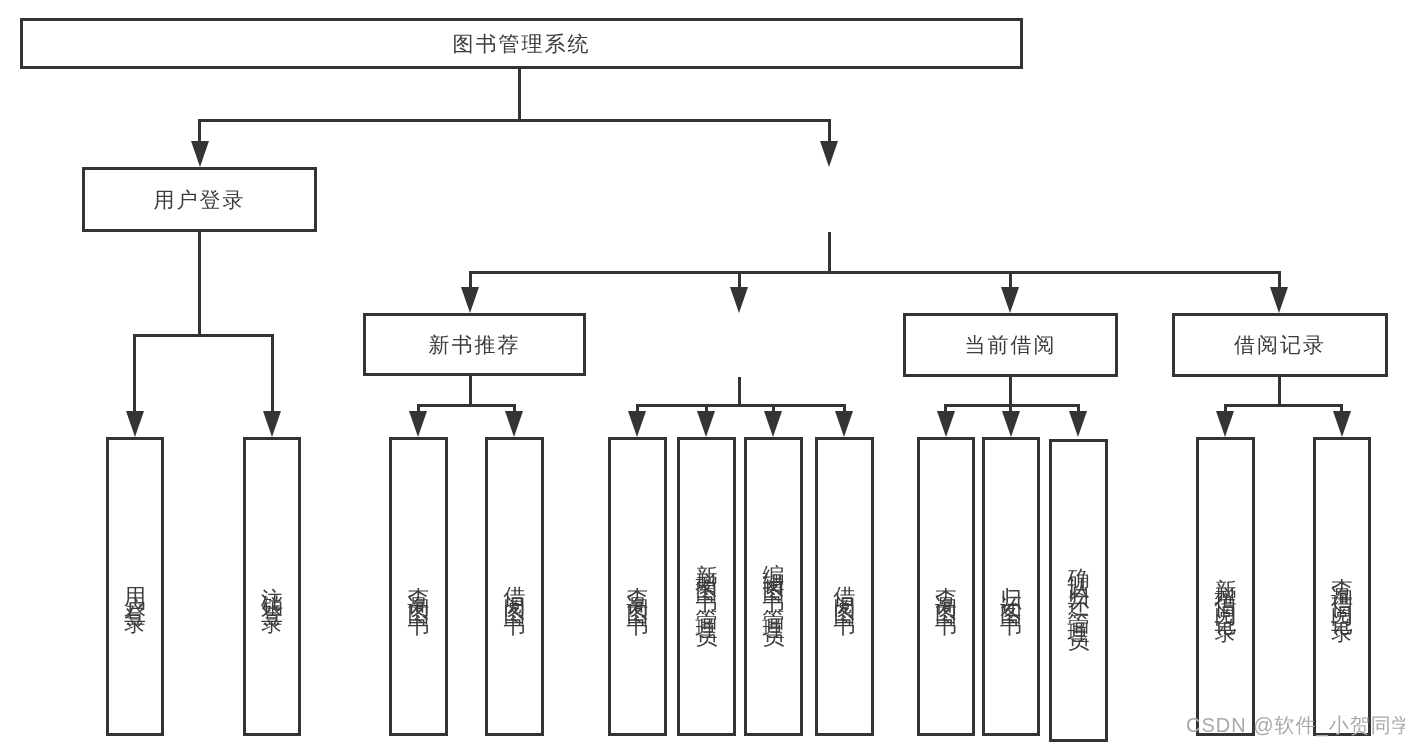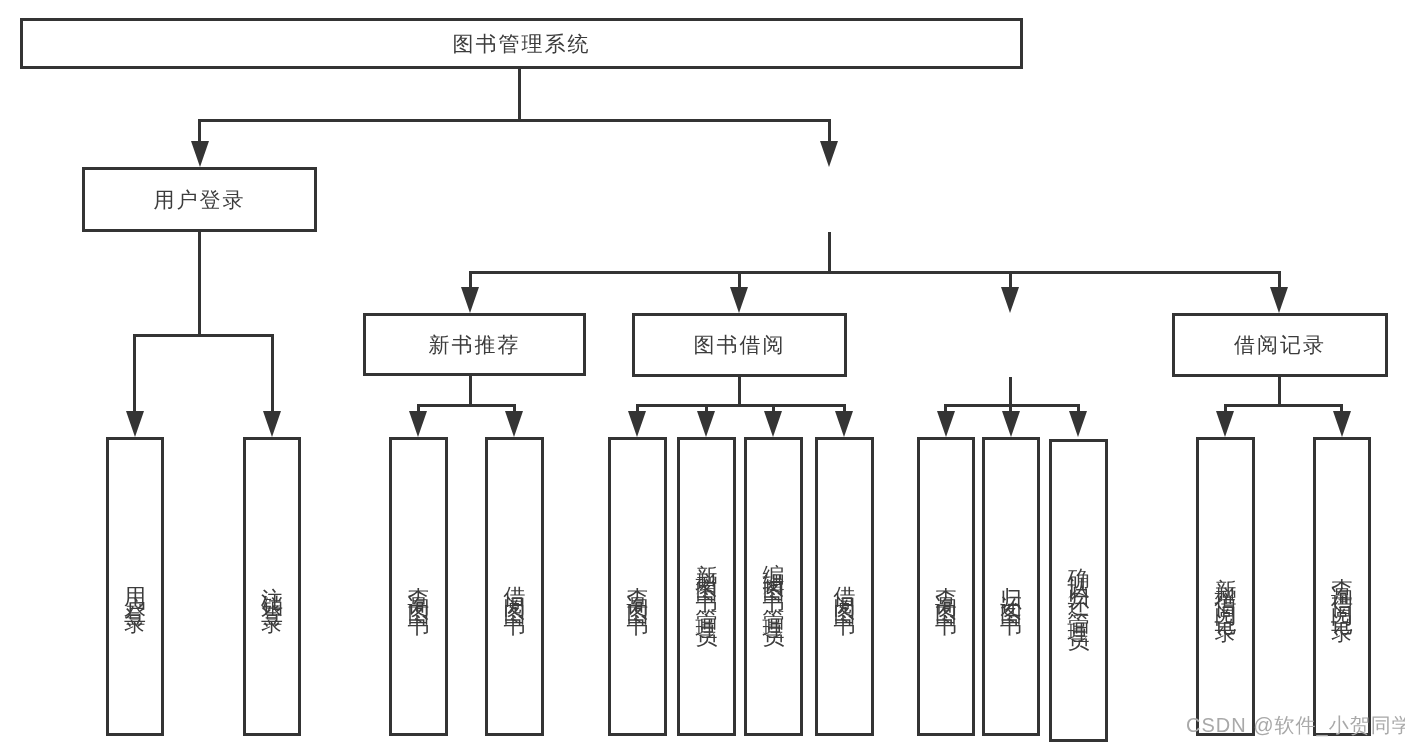--- a/index.html
+++ b/index.html
@@ -124,21 +124,21 @@
   <div class="line" style="left:1224px;top:404px;width:3px;height:9px"></div>
   <div class="arrow" style="left:1216px;top:411px"></div>
   <div class="line" style="left:1340px;top:404px;width:3px;height:9px"></div>
   <div class="arrow" style="left:1333px;top:411px"></div>
 
   <div class="box hbox" style="left:20px;top:18px;width:1003px;height:51px">图书管理系统</div>
 
   <div class="box hbox" style="left:82px;top:167px;width:235px;height:65px">用户登录</div>
 
   <div class="box hbox" style="left:363px;top:313px;width:223px;height:63px">新书推荐</div>
-  <div class="box hbox" style="left:632px;top:313px;width:215px;height:64px">图书借阅</div>
+  <div class="box hbox" style="left:903px;top:313px;width:215px;height:64px">当前借阅</div>
   <div class="box hbox" style="left:1172px;top:313px;width:216px;height:64px">借阅记录</div>
 
   <div class="box vbox" style="left:106px;top:437px;width:58px;height:299px">用户登录</div>
   <div class="box vbox" style="left:243px;top:437px;width:58px;height:299px">注销登录</div>
 
   <div class="box vbox" style="left:389px;top:437px;width:59px;height:299px">查询图书</div>
   <div class="box vbox" style="left:485px;top:437px;width:59px;height:299px">借阅图书</div>
 
   <div class="box vbox" style="left:608px;top:437px;width:59px;height:299px">查询图书</div>
   <div class="box vbox" style="left:677px;top:437px;width:59px;height:299px">新增图书（管理员）</div>

